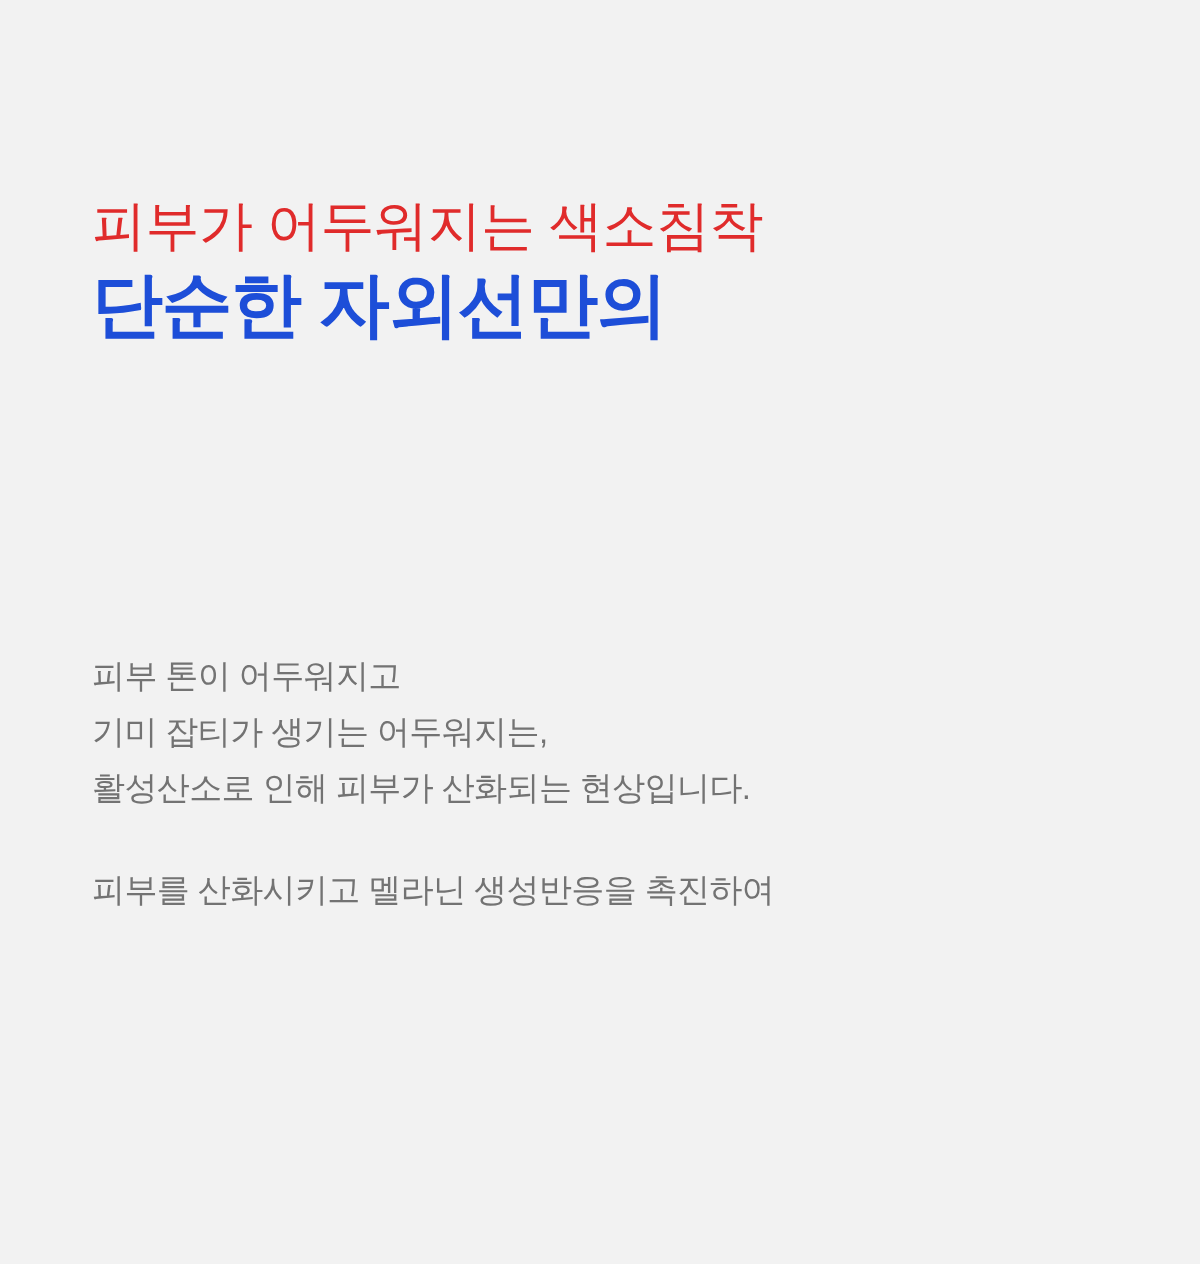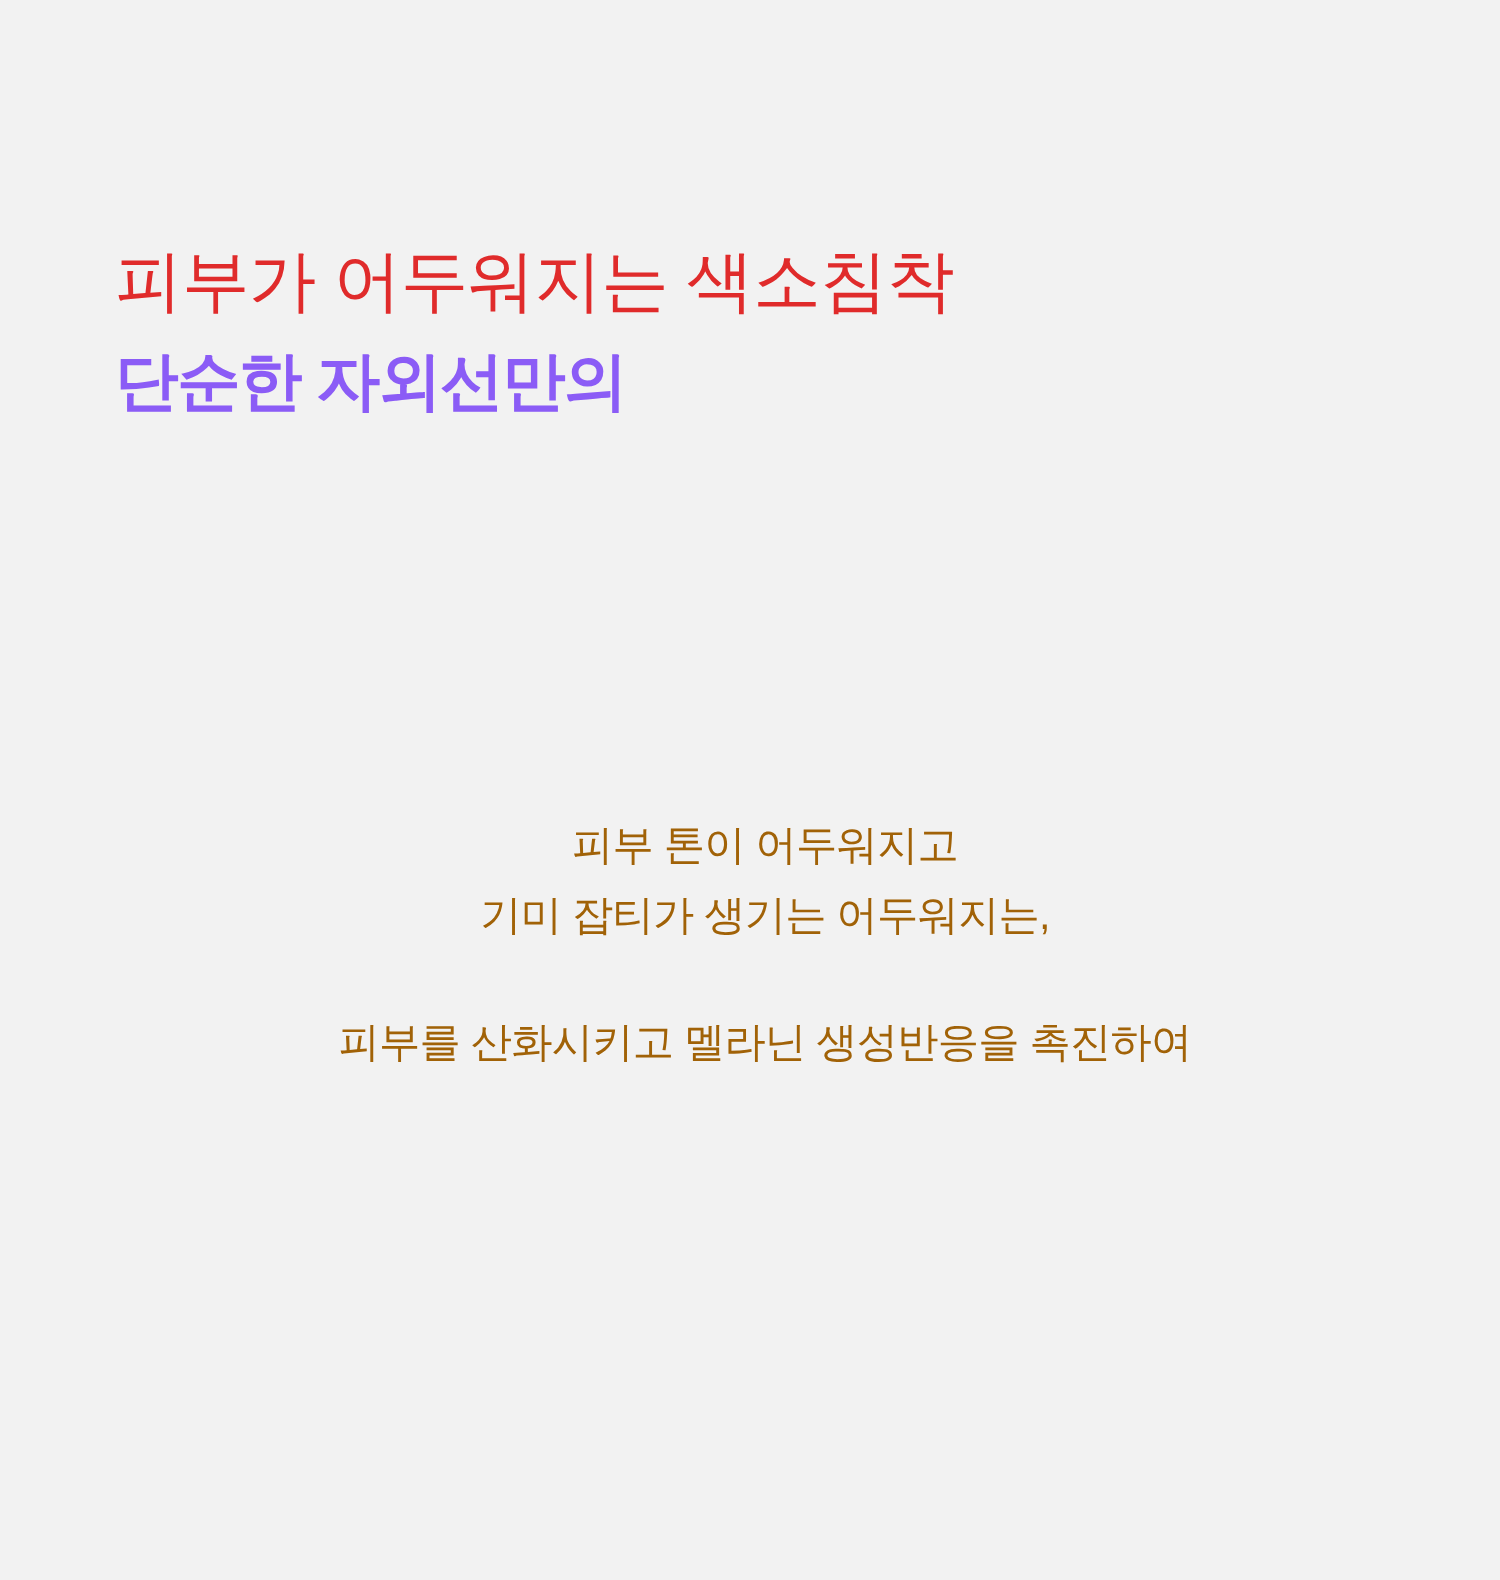--- a/index.html
+++ b/index.html
@@ -37,42 +37,41 @@
   }
 
   .headline-line.light {
     font-size: 54px;
     font-weight: 400;
     line-height: 78px;
     color: #e02b2b;
   }
 
   .headline-line.bold {
-    font-size: 51px;
+    font-size: 71px;
     font-weight: 700;
     line-height: 82px;
-    color: #8b5cf6;
+    color: #1d4ed8;
     letter-spacing: -1.5px;
   }
 
   .body-block {
     position: absolute;
     left: 92px;
     top: 648px;
     width: 1040px;
   }
 
   .paragraph {
     margin: 0;
-    color: #a16207;
+    color: #737373;
     font-size: 33px;
     font-weight: 400;
     line-height: 56px;
     letter-spacing: -0.6px;
-    text-align: center;
   }
 
   .paragraph .text-line {
     display: block;
     white-space: nowrap;
   }
 
   .paragraph + .paragraph {
     margin-top: 46px;
   }
@@ -84,19 +83,20 @@
 
   <div class="headline-block">
     <span class="headline-line light">피부가 어두워지는 색소침착</span>
     <span class="headline-line bold">단순한 자외선만의</span>
   </div>
 
   <div class="body-block">
     <p class="paragraph">
       <span class="text-line">피부 톤이 어두워지고</span>
       <span class="text-line">기미 잡티가 생기는 어두워지는,</span>
+      <span class="text-line">활성산소로 인해 피부가 산화되는 현상입니다.</span>
     </p>
     <p class="paragraph">
       <span class="text-line">피부를 산화시키고 멜라닌 생성반응을 촉진하여</span>
     </p>
   </div>
 
 </div>
 
 </body></html>

